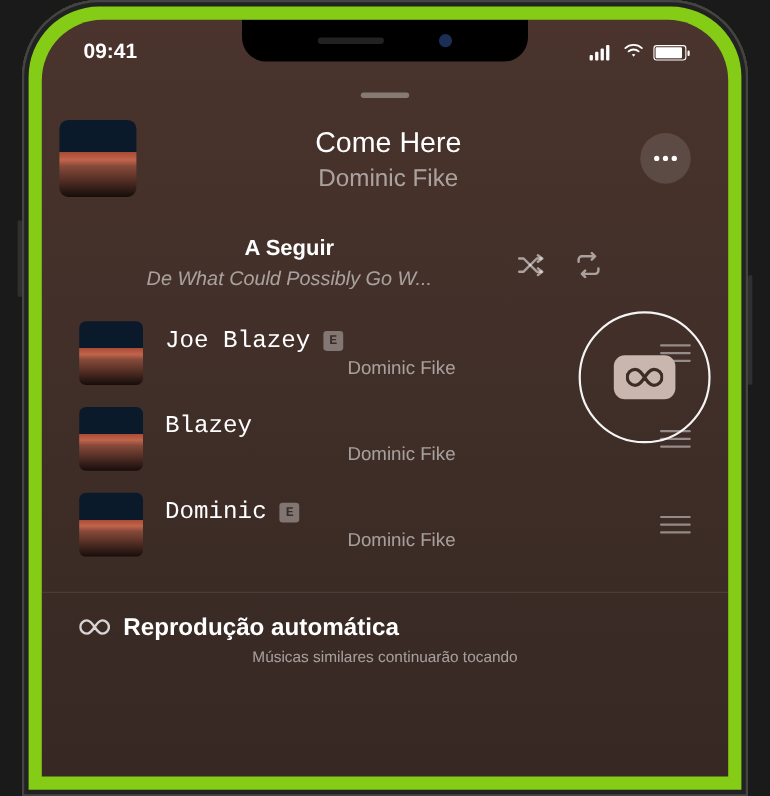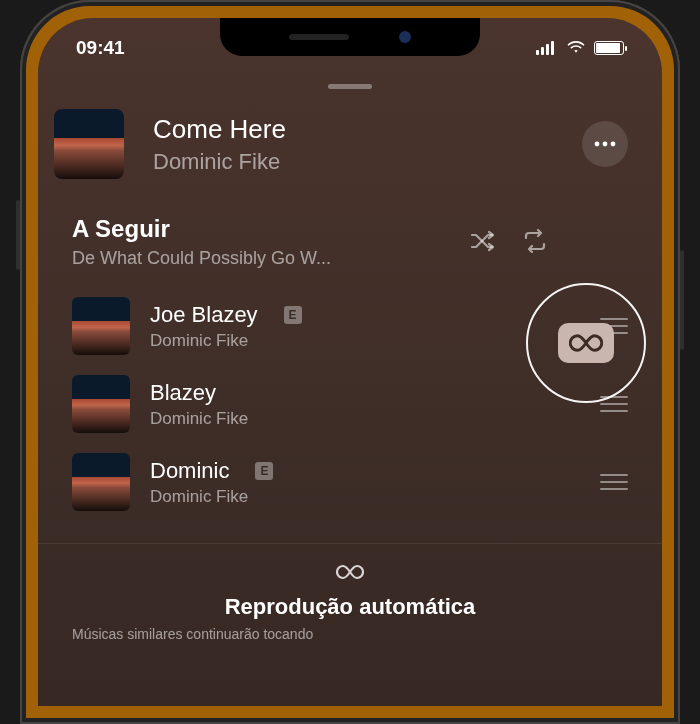--- a/index.html
+++ b/index.html
@@ -11,26 +11,27 @@
     display: flex;
     justify-content: center;
     align-items: flex-start;
     position: relative;
   }
 
   
   .device {
     width: 660px;
     height: 724px;
-    background: #a16207;
+    background: #84cc16;
     border-radius: 70px 70px 0 0;
     padding: 18px;
     position: relative;
     margin-top: 0;
     box-shadow: inset 0 0 0 2px #444, inset 0 0 0 6px #222;
+    text-align: center;
   }
   .side-button {
     position: absolute;
     background: #2f2f2f;
     border-radius: 3px;
   }
   .side-left { left: -4px; top: 200px; width: 4px; height: 70px; }
   .side-right { right: -4px; top: 250px; width: 4px; height: 100px; }
 
   .screen {
@@ -107,55 +108,55 @@
     display:flex; align-items:center; justify-content:center; color:#fff;
     flex:none;
   }
   .more-btn svg { width:22px; height:6px; }
 
   
   .up-header {
     display:flex; align-items:flex-start; padding:8px 34px 18px 34px; gap:14px;
   }
   .up-titles { flex:1; min-width:0; }
-  .up-title { color:#fff; font-size:24px; font-weight:600; }
-  .up-sub  { color:rgba(255,255,255,0.55); font-size:18px; margin-top:5px; white-space:nowrap; overflow:hidden; text-overflow:ellipsis;}
+  .up-title { color:#fff; font-size:20px; font-weight:600; }
+  .up-sub  { color:rgba(255,255,255,0.55); font-size:18px; margin-top:5px; white-space:nowrap; overflow:hidden; text-overflow:ellipsis;font-style:italic;}
   .up-icons { display:flex; align-items:center; gap:22px; margin-top:6px; flex:none; }
   .ic { color:rgba(255,255,255,0.55); width:30px; height:26px; display:flex; align-items:center; justify-content:center;}
 
   
   .queue { padding:0 34px; }
   .qrow {
     display:flex; align-items:center; gap:20px; padding:10px 0;
   }
   .qart {
     width:58px; height:58px; border-radius:6px;
     background: linear-gradient(180deg,#0b1a2a 0%,#0b1a2a 42%,#aa4a35 42%,#c1654b 52%,#884a3a 60%,#150d0b 100%);
     flex:none;
   }
   .qtext { flex:1; min-width:0; }
-  .qtrack { color:#fff; font-size:22px; font-weight:500; display:flex; align-items:center; gap:26px;}
+  .qtrack { color:#fff; font-size:22px; font-weight:500; display:flex; align-items:center; gap:12px;font-family:Liberation Mono, monospace;}
   .ebadge {
     display:inline-flex; align-items:center; justify-content:center;
     width:18px; height:18px; border-radius:3px;
     background:rgba(255,255,255,0.35); color:#3a2c26;
     font-size:12px; font-weight:700;
   }
   .qartist { color:rgba(255,255,255,0.55); font-size:17px; margin-top:3px;}
   .drag-h {
     width:28px; flex:none; color:rgba(255,255,255,0.45);
     display:flex; flex-direction:column; gap:5px;
   }
   .drag-h span { height:2px; background:currentColor; border-radius:1px; }
 
   
   .autop {
     margin-top:22px; padding:18px 34px 0 34px; border-top:1px solid rgba(255,255,255,0.08);
   }
-  .autop-title { color:#fff; font-size:22px; font-weight:600; display:flex; align-items:center; gap:12px;flex-direction:column;}
+  .autop-title { color:#fff; font-size:22px; font-weight:600; display:flex; align-items:center; gap:12px;}
   .autop-sub { color:rgba(255,255,255,0.55); font-size:14px; margin-top:6px;}
 
   
   .callout {
     position:absolute;
     top:265px; right:16px;
     width:120px; height:120px;
     border:2px solid rgba(255,255,255,0.95);
     border-radius:50%;
     display:flex; align-items:center; justify-content:center;

